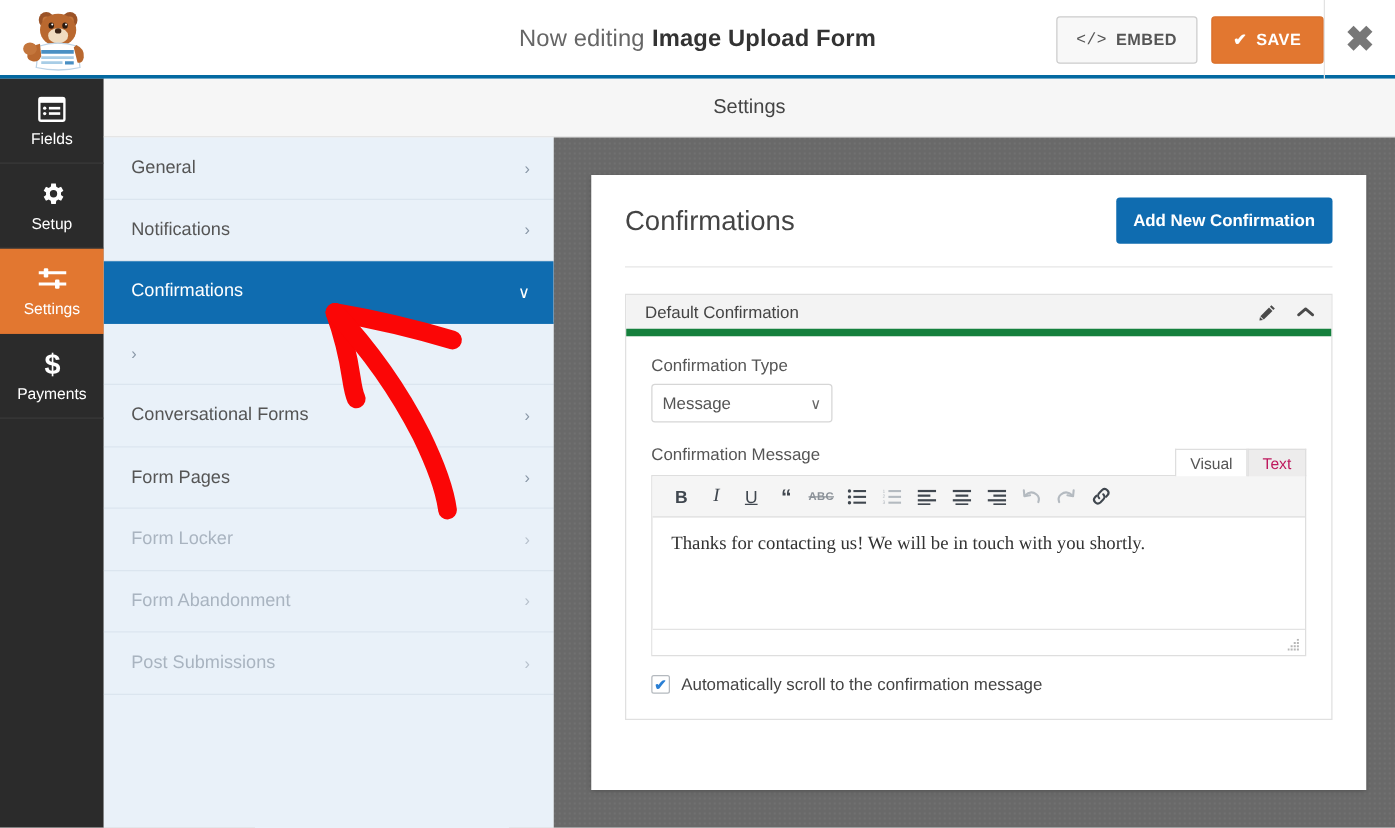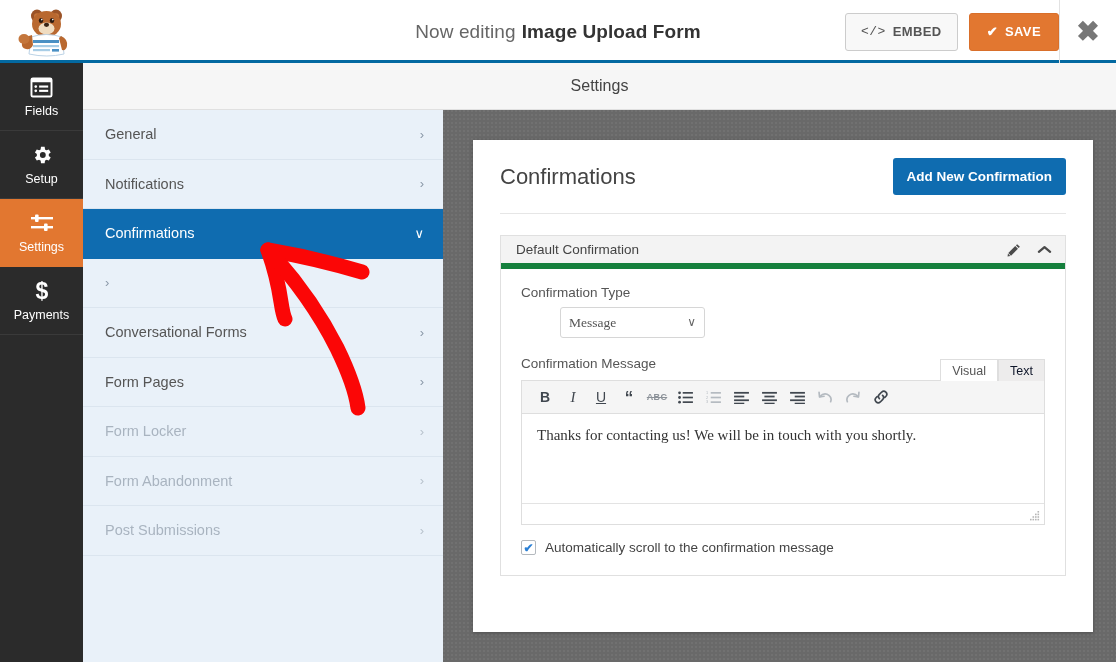--- a/index.html
+++ b/index.html
@@ -158,43 +158,43 @@
   }
   #conf-block-name { flex: 1; font-size: 13.5px; color: #444; }
   .head-icon { margin-left: 16px; cursor: pointer; display:flex; align-items:center; }
   #conf-block-body { padding: 16px 20px 20px 20px; }
 
   .field-label { font-size: 13.5px; color: #555; margin-bottom: 7px; }
   #conf-type-select {
     width: 145px; height: 31px;
     border: 1px solid #d6d6d6; border-radius: 3px;
     background: #fff; color: #555; font-size: 13.5px;
-    font-family: Liberation Serif, serif;
+    font-family: Liberation Sans, sans-serif;
     padding: 0 8px;
-    display: flex; align-items: center; cursor: pointer; margin-left: 39px;
+    display: flex; align-items: center; cursor: pointer;
   }
   #conf-type-select .sel-val { flex: 1; }
   #conf-type-select .sel-chev { color: #666; font-size: 12px; }
 
   #conf-msg-label { margin-top: 18px; }
 
   
   #editor {
     margin-top: 9px;
     border: 1px solid #dedede;
     position: relative;
     background: #fff;
   }
   #editor-tabs {
     position: absolute; right: -1px; top: -22px;
     display: flex; align-items: flex-end;
   }
   .ed-tab {
     height: 22px; padding: 0 11px;
-    font-size: 12.5px; color: #0f172a;
+    font-size: 12.5px; color: #be185d;
     display: flex; align-items: center;
     border: 1px solid #dedede; border-bottom: none;
     background: #edecec; cursor: pointer;
   }
   .ed-tab.active { background: #fff; color: #555; }
   #editor-toolbar {
     height: 33px; background: #f5f5f5;
     border-bottom: 1px solid #dedede;
     display: flex; align-items: center;
     padding: 0 10px; gap: 2px;

